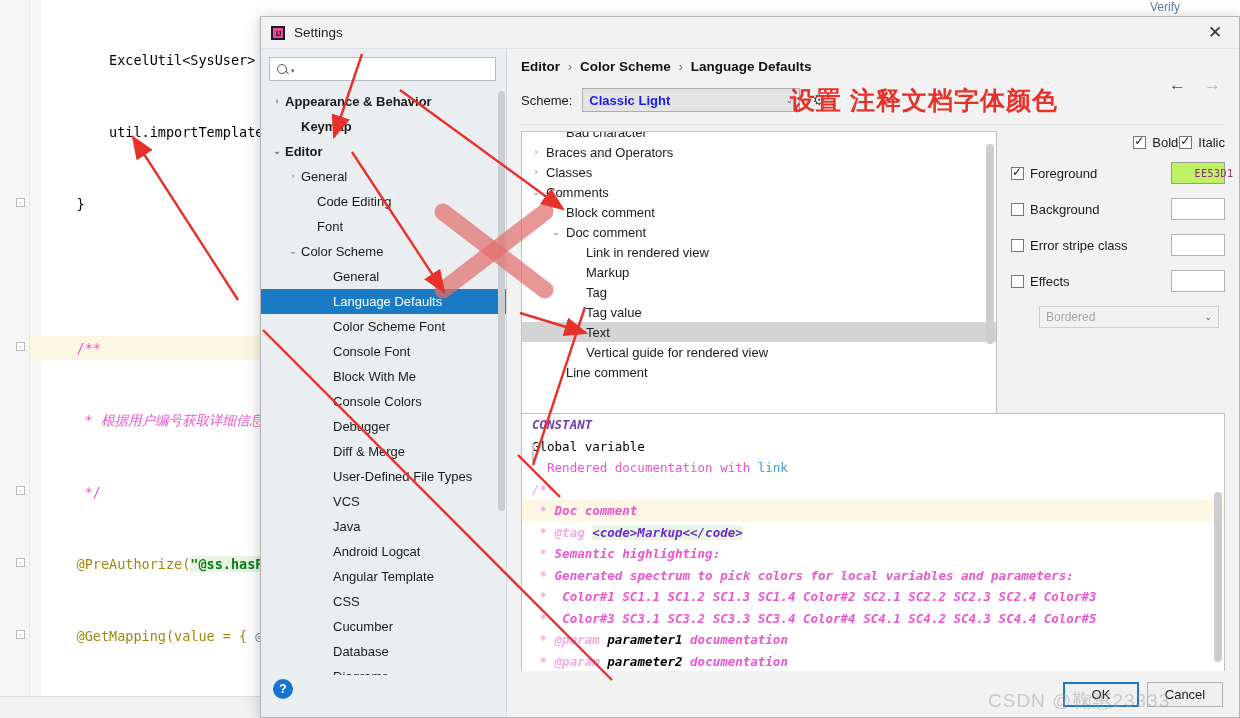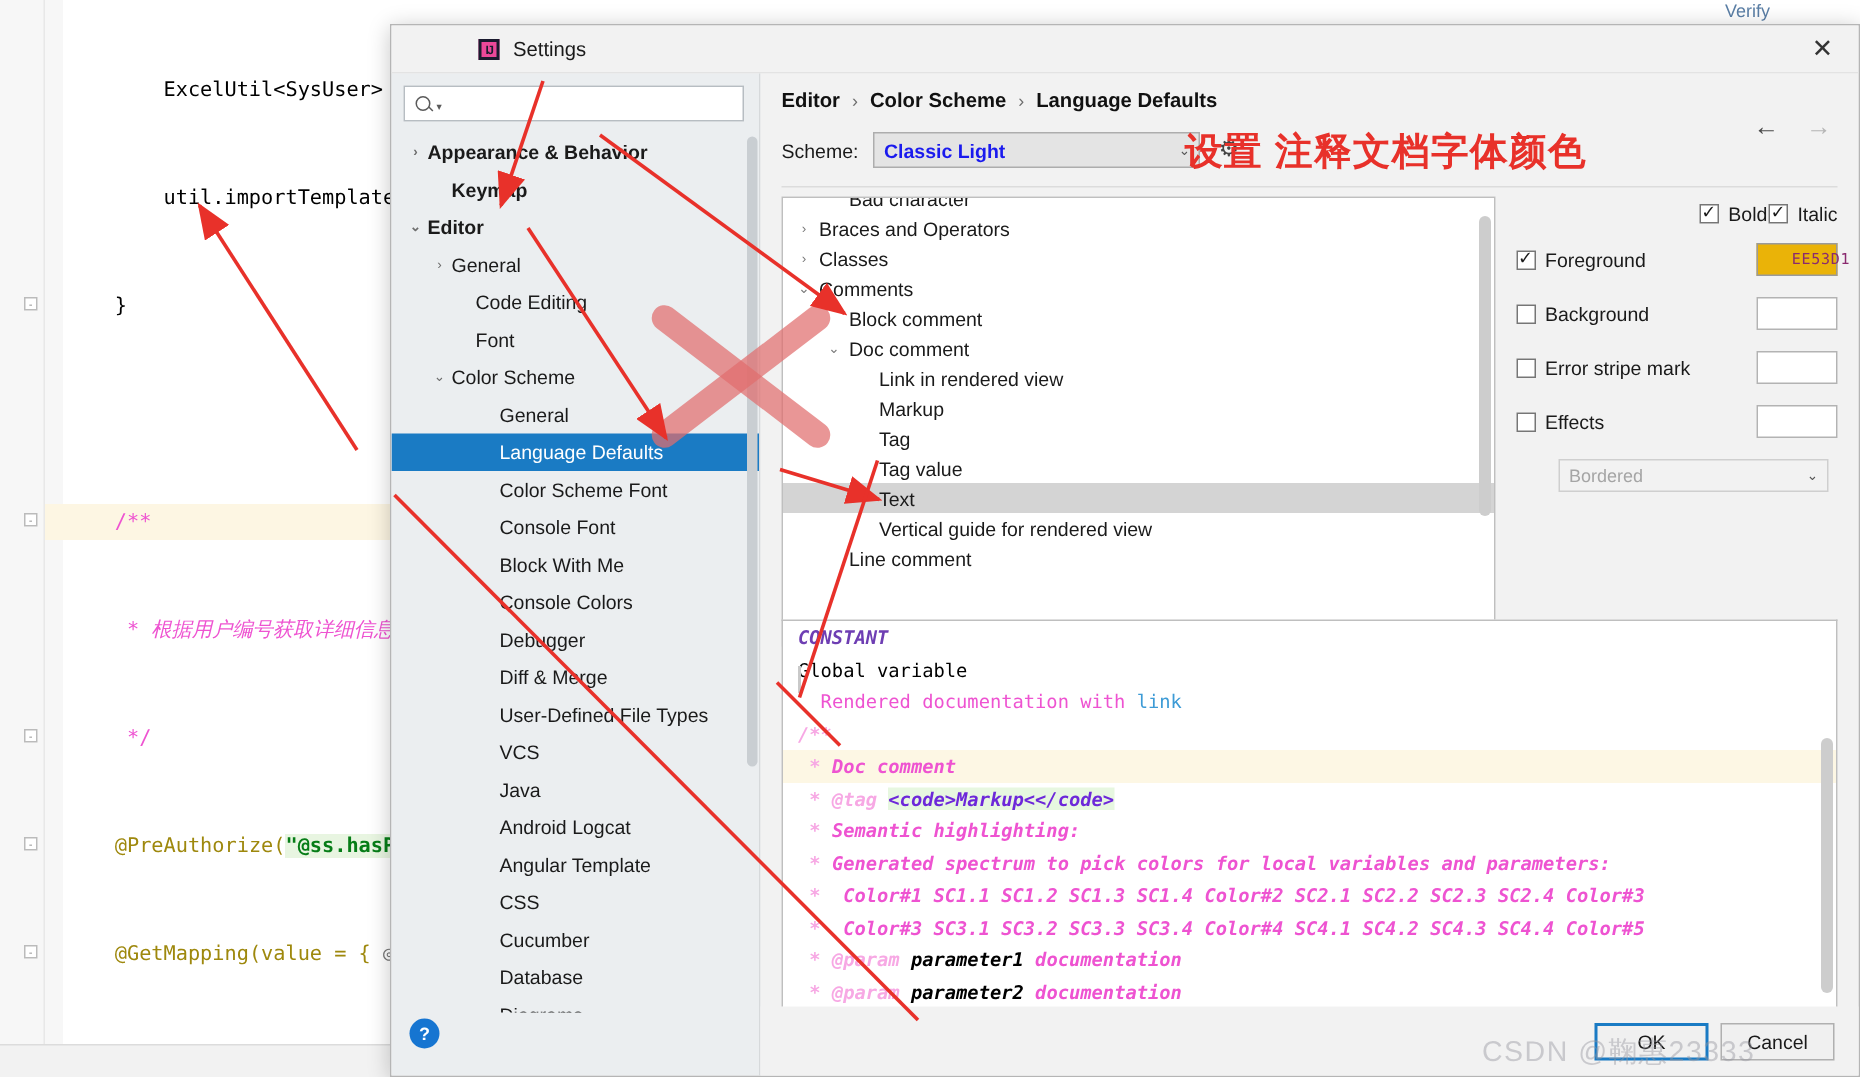--- a/index.html
+++ b/index.html
@@ -62,21 +62,21 @@
     display: flex; flex-direction: column;
   }
   .titlebar {
     height: 32px; background: #f2f2f2;
     display: flex; align-items: center; padding: 0 4px 0 10px;
     border-bottom: 1px solid #e3e3e3;
   }
   .ij-logo {
     width: 14px; height: 14px; background: #ec4899; border: 2px solid #1a1a2e;
     color: #1a1a2e; font-size: 8px; font-weight: bold; line-height: 11px;
-    text-align: center; margin-right: 9px; letter-spacing: -1px; margin-left: 48px;
+    text-align: center; margin-right: 9px; letter-spacing: -1px;
   }
   .title-text { font-size: 13.5px; color: #1a1a1a; }
   .titlebar-spacer { flex: 1; }
   .close-btn {
     width: 40px; height: 30px; display: flex; align-items: center; justify-content: center;
     font-size: 17px; color: #333; cursor: default;
   }
   .dlg-body { flex: 1; display: flex; min-height: 0; }
 
   
@@ -508,37 +508,37 @@
                 <span class="cb on"></span>
                 <span>Italic</span>
               </div>
             </div>
             <div id="ctrl-rows">
                 <div class="ctrl-line">
                   <div class="cb-row">
                     <span class="cb on"></span>
                     <span>Foreground</span>
                   </div>
-                  <div class="swatch filled" style="background: #eab308; padding-left: 32px;">
+                  <div class="swatch filled" style="background: #bef264; padding-left: 32px;">
                     <span>EE53D1</span>
                   </div>
                 </div>
                 <div class="ctrl-line">
                   <div class="cb-row">
                     <span class="cb"></span>
                     <span>Background</span>
                   </div>
                   <div class="swatch">
                     <span></span>
                   </div>
                 </div>
                 <div class="ctrl-line">
                   <div class="cb-row">
                     <span class="cb"></span>
-                    <span>Error stripe mark</span>
+                    <span>Error stripe class</span>
                   </div>
                   <div class="swatch">
                     <span></span>
                   </div>
                 </div>
                 <div class="ctrl-line">
                   <div class="cb-row">
                     <span class="cb"></span>
                     <span>Effects</span>
                   </div>

